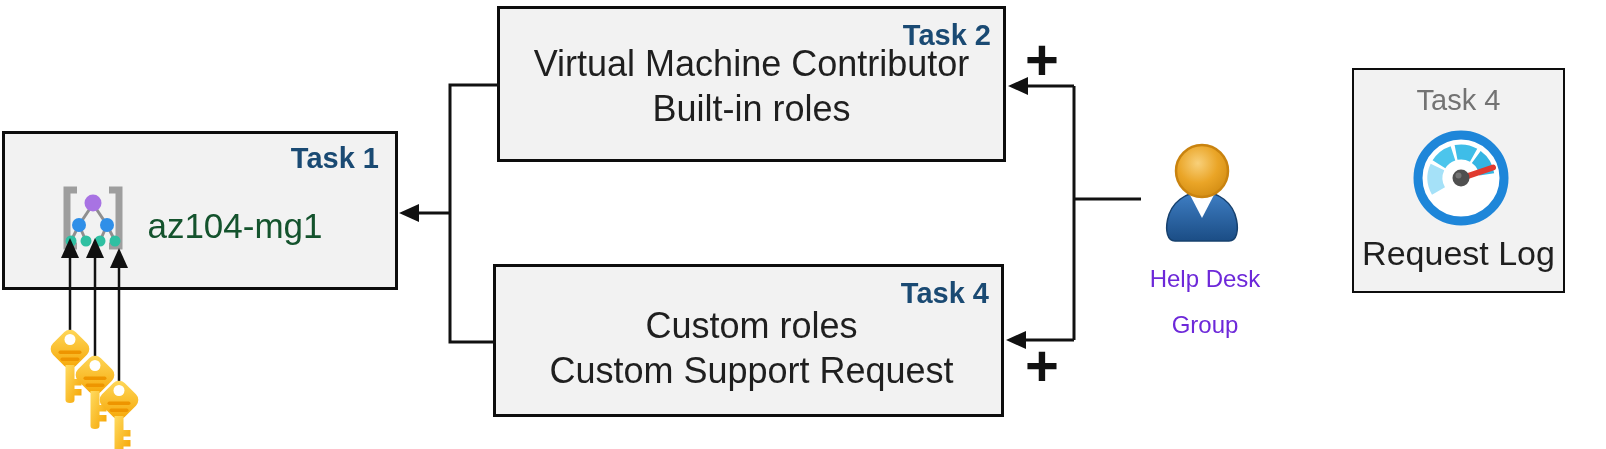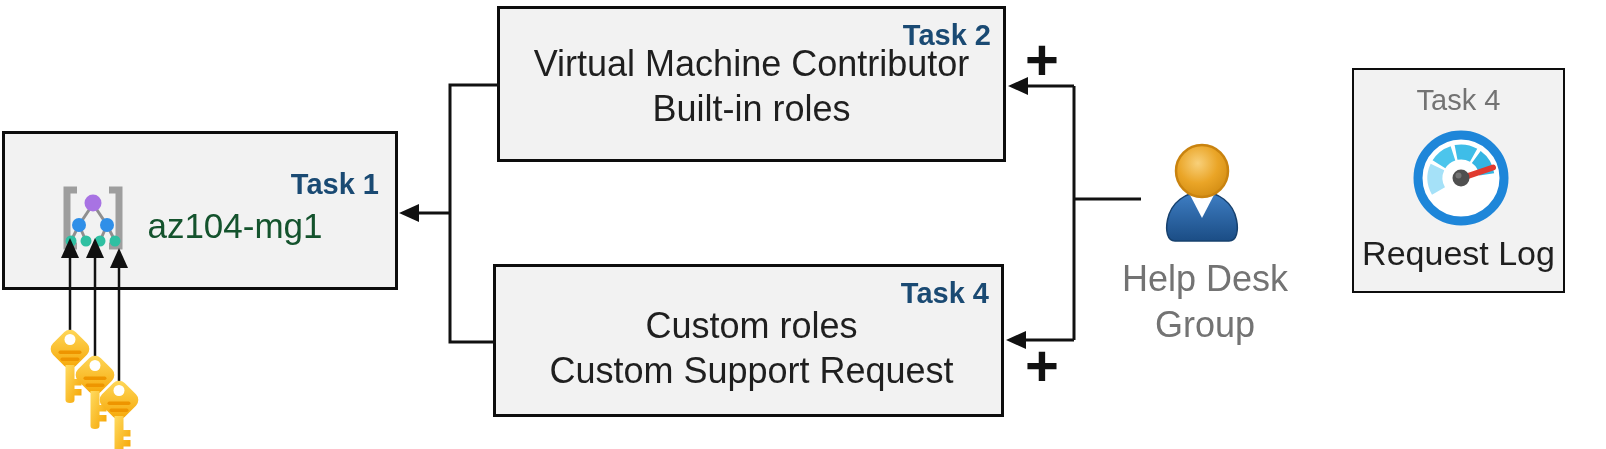--- a/index.html
+++ b/index.html
@@ -20,32 +20,32 @@
   .t4-label{position:absolute;left:0;right:0;top:14px;text-align:center;
     font-weight:normal;font-size:29px;color:#737373;}
   .t4-caption{position:absolute;left:0;right:0;top:164px;text-align:center;
     font-size:34px;color:#1f1f1f;white-space:nowrap;}
   .plus{
     position:absolute;width:56px;text-align:center;font-size:58px;font-weight:bold;
     color:#111111;line-height:60px;
   }
   .actor-label{
     position:absolute;left:1115px;top:256px;width:180px;text-align:center;
-    font-size:36px;line-height:46px;color:#737373;white-space:nowrap;
+    font-size:24px;line-height:46px;color:#6d28d9;white-space:nowrap;
   }
   .overlay{position:absolute;left:0;top:0;pointer-events:none;}
   svg{display:block;}
 </style>
 </head>
 <body>
 
 <div class="canvas">
 
   <div class="box" style="left:2px;top:131px;width:390px;height:153px;">
-    <div class="task-label" style="top:8px;right:16px;margin-top:26px;">Task 1</div>
+    <div class="task-label" style="top:8px;right:16px;">Task 1</div>
     <svg style="position:absolute;left:48px;top:46px;" width="80" height="80" viewBox="0 0 80 80">
       <path d="M24 10 H14 V66 H24" fill="none" stroke="#9e9e9e" stroke-width="7"></path>
       <path d="M56 10 H66 V66 H56" fill="none" stroke="#9e9e9e" stroke-width="7"></path>
       <g stroke="#8f8f8f" stroke-width="3">
         <line x1="40" y1="24" x2="26" y2="45"></line>
           <line x1="40" y1="24" x2="54" y2="45"></line>
         <line x1="26" y1="45" x2="18" y2="61"></line>
           <line x1="26" y1="45" x2="33" y2="61"></line>
         <line x1="54" y1="45" x2="47" y2="61"></line>
           <line x1="54" y1="45" x2="62" y2="61"></line>

